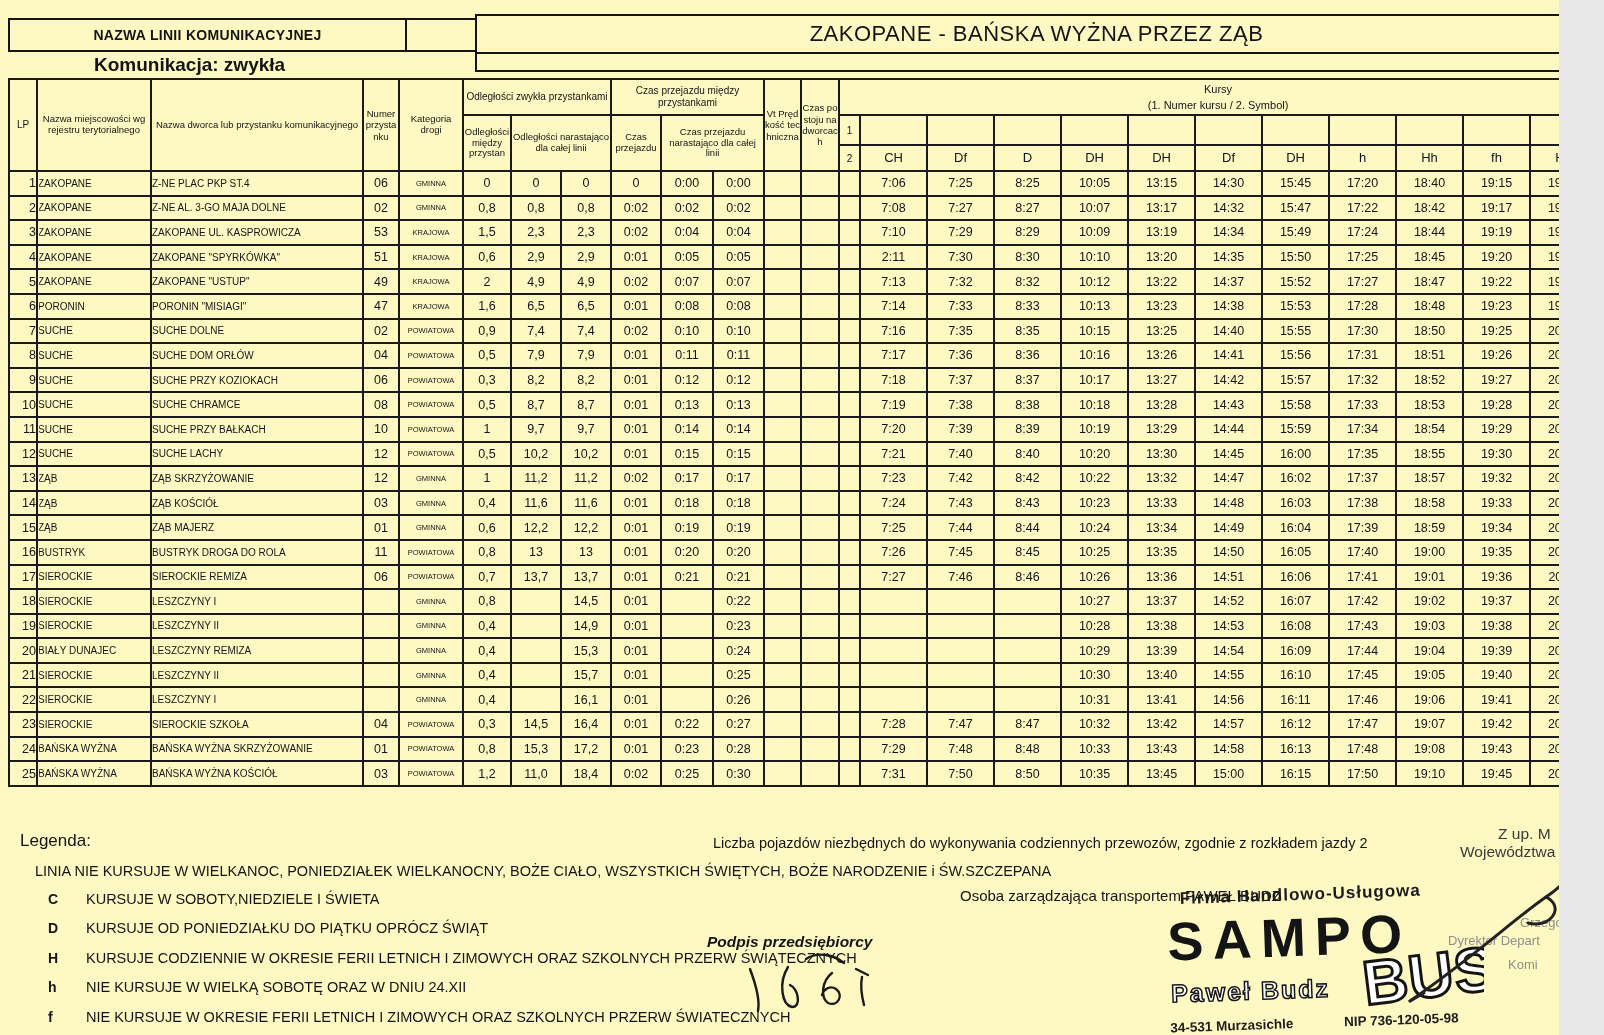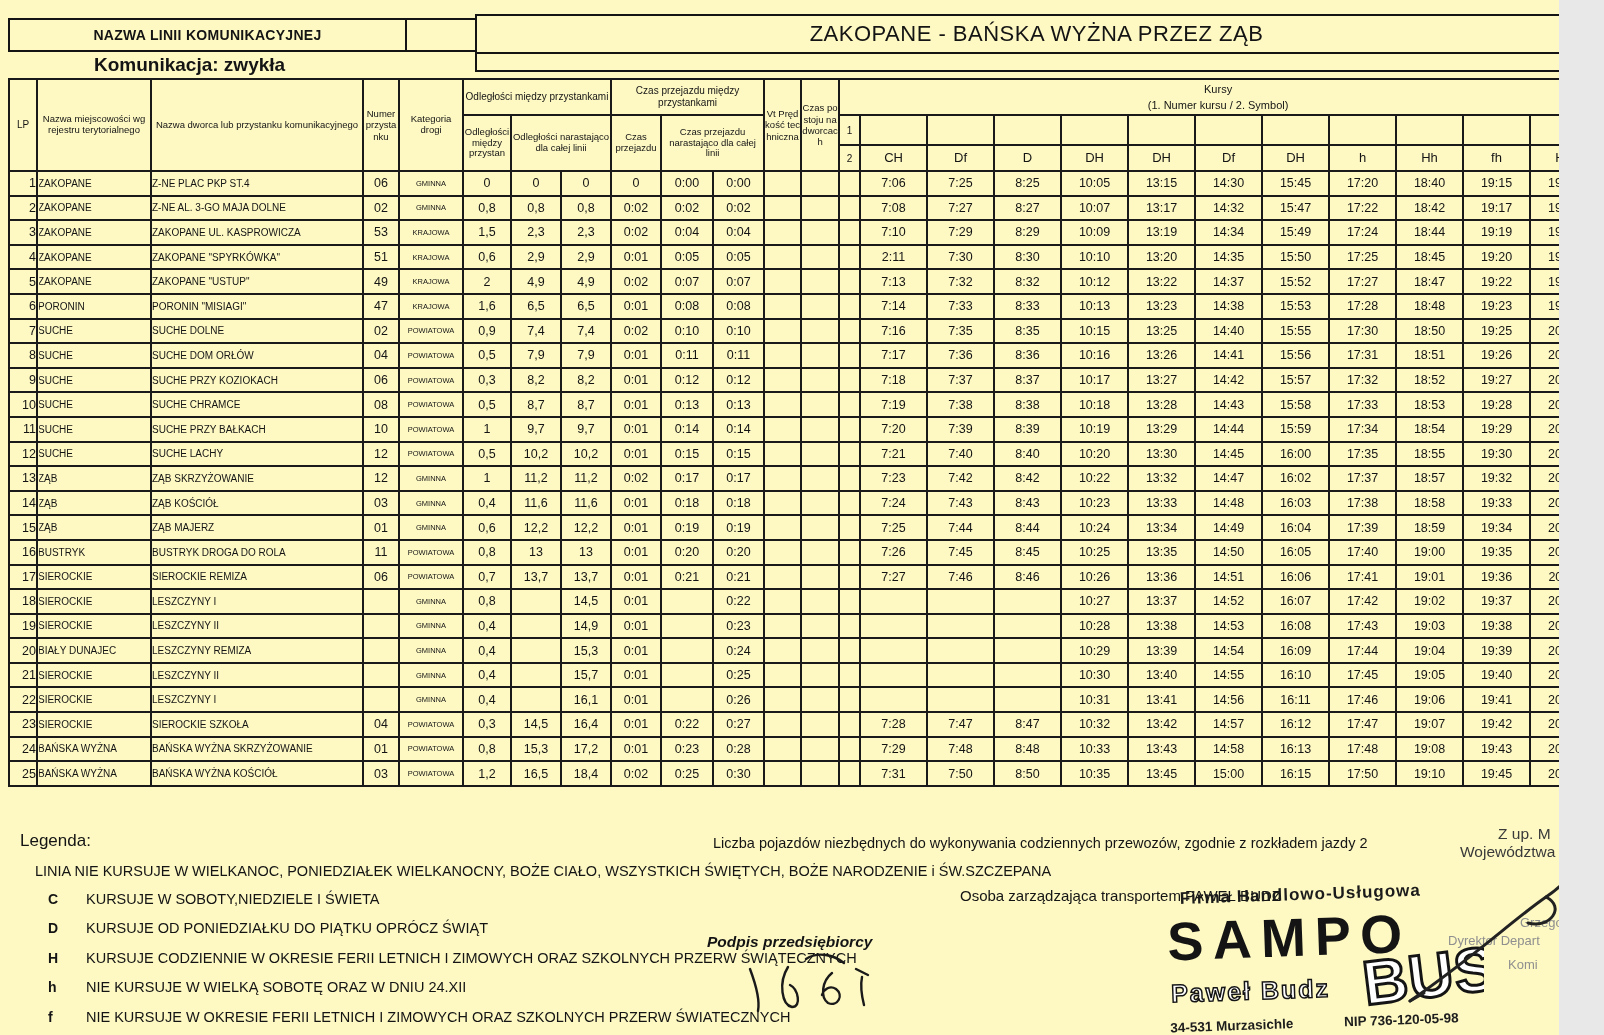--- a/index.html
+++ b/index.html
@@ -93,21 +93,21 @@
         <col style="width:67px">
         <col style="width:67px">
     </colgroup>
     <thead>
       <tr class="hr-a">
         <th rowspan="3">LP</th>
         <th rowspan="3" class="h-sub">Nazwa miejscowości wg rejestru terytorialnego</th>
         <th rowspan="3" class="h-sub">Nazwa dworca lub przystanku komunikacyjnego</th>
         <th rowspan="3" class="h-small">Numer przystanku</th>
         <th rowspan="3" class="h-sub">Kategoria drogi</th>
-        <th colspan="3" class="h-group">Odległości między przystankami</th>
+        <th colspan="3" class="h-group">Odległości zwykła przystankami</th>
         <th colspan="3" class="h-group">Czas przejazdu między przystankami</th>
         <th rowspan="3" class="h-small">Vt Prędkość techniczna</th>
         <th rowspan="3" class="h-small">Czas postoju na dworcach</th>
         <th colspan="12" class="kursy-title">
           <div>Kursy</div>
           <div>(1. Numer kursu / 2. Symbol)</div>
         </th>
       </tr>
       <tr class="hr-b">
         <th rowspan="2" class="h-sub">Odległości między przystan</th>
@@ -791,21 +791,21 @@
           <td class="kurs">19:43</td>
           <td class="kurs">20:18</td>
         </tr>
         <tr>
           <td class="lp">25</td>
           <td class="place">BAŃSKA WYŻNA</td>
           <td class="stop">BAŃSKA WYŻNA KOŚCIÓŁ</td>
           <td class="no">03</td>
           <td class="cat">POWIATOWA</td>
           <td class="num">1,2</td>
-          <td class="num">16,5</td>
+          <td class="num">11,0</td>
           <td class="num">18,4</td>
           <td class="time">0:02</td>
           <td class="time">0:25</td>
           <td class="time">0:30</td>
           <td class="vt"></td>
           <td class="post"></td>
           <td class="nk"></td>
           <td class="kurs">7:31</td>
           <td class="kurs">7:50</td>
           <td class="kurs">8:50</td>

